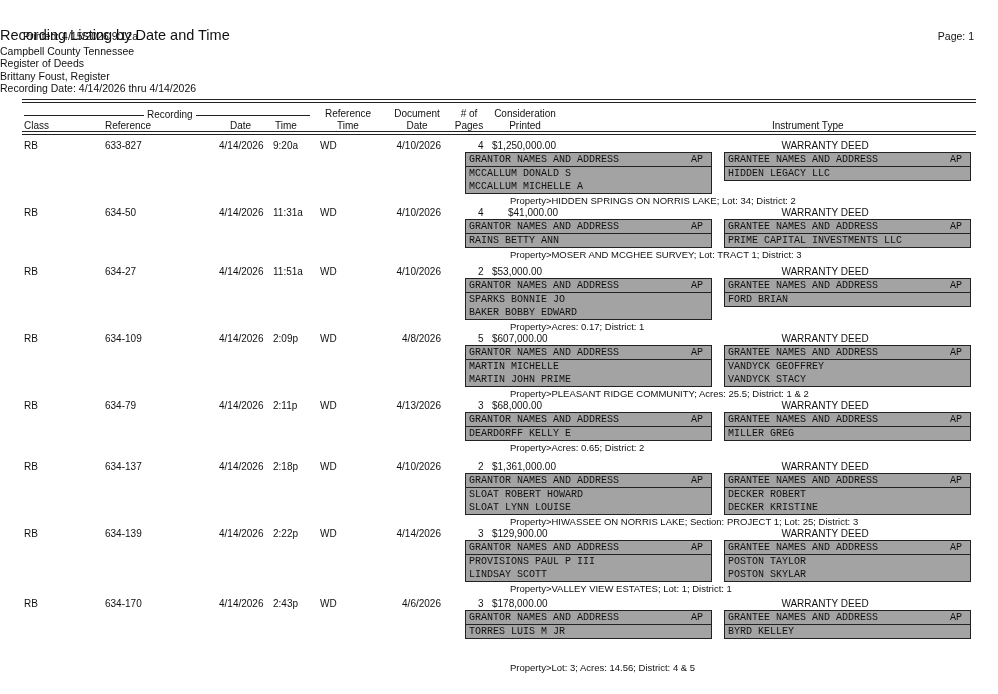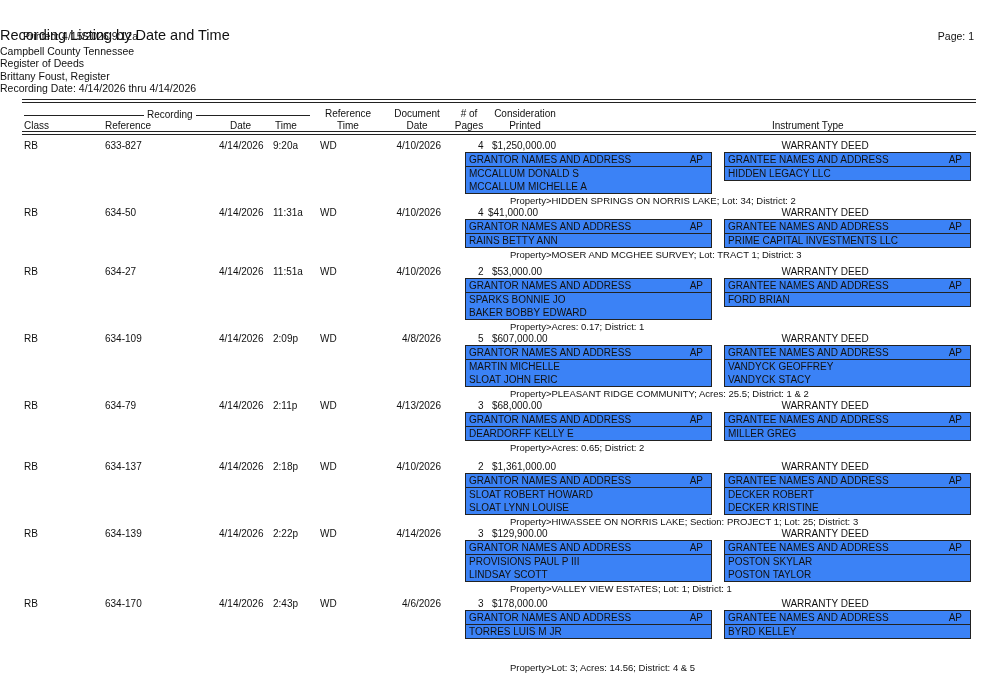--- a/index.html
+++ b/index.html
@@ -10,21 +10,21 @@
   .abs { position: absolute; white-space: nowrap; text-align: center; }
   .printed { left: 23px; top: 30px; font-size: 10.5px; }
   .pageno { right: 24px; top: 30px; font-size: 10.5px; }
   .hdr-center { left: 0; width: 802px; text-align: left; }
   .title { top: 27px; font-size: 14.5px; }
   .sub { font-size: 10.5px; }
   .rule { position: absolute; left: 22px; right: 22px; border-top: 1.5px solid #222; }
   .rule.thin { border-top: 1px solid #222; }
   .colhead { position: absolute; font-size: 10px; text-align: center; line-height: 12px; }
   .row-cell { position: absolute; font-size: 10px; }
-  .box { position: absolute; border: 1.4px solid #222; background: #3b82f6; }
+  .box { position: absolute; border: 1.4px solid #222; background: #a3a3a3; font-family: Liberation Mono, monospace; }
   .box .bh { border-bottom: 1.4px solid #222; height: 13px; line-height: 13px; padding: 0 3px; font-size: 10px; position: relative; }
   .box .bh .ap { position: absolute; right: 8px; top: 0; }
   .box .bn { line-height: 13px; padding: 0 3px; font-size: 10px; }
   .prop { position: absolute; font-size: 9.5px; }
   .instype { position: absolute; width: 250px; text-align: center; font-size: 10px; }
 </style>
 </head>
 <body>
 
 <div class="abs printed">Printed: 4/15/2026  9:12a</div>
@@ -101,21 +101,21 @@
     <div class="prop" style="left: 510px; top: 195px;">Property&gt;HIDDEN SPRINGS ON NORRIS LAKE; Lot: 34; District: 2</div>
   </div>
     <div class="record">
     <div class="row-cell" style="left: 24px; top: 207px; position: absolute;">RB</div>
     <div class="row-cell" style="left: 105px; top: 207px; position: absolute;">634-50</div>
     <div class="row-cell" style="left: 219px; top: 207px; position: absolute;">4/14/2026</div>
     <div class="row-cell" style="left: 273px; top: 207px; position: absolute;">11:31a</div>
     <div class="row-cell" style="left: 320px; top: 207px; position: absolute;">WD</div>
     <div class="row-cell" style="left: 393px; width: 48px; text-align: right; top: 207px; position: absolute;">4/10/2026</div>
     <div class="row-cell" style="left: 478px; top: 207px; position: absolute;">4</div>
-    <div class="row-cell" style="left: 488px; top: 207px; position: absolute; text-align: center;">$41,000.00</div>
+    <div class="row-cell" style="left: 508px; top: 207px; position: absolute; text-align: center;">$41,000.00</div>
     <div class="instype" style="left: 700px; top: 207px;">WARRANTY DEED</div>
     <div class="box grantor-box" style="left: 465px; width: 245px; top: 219px;">
       <div class="bh">
         <span>GRANTOR NAMES AND ADDRESS</span>
         <span class="ap">AP</span>
       </div>
       <div class="names">
           <div class="bn">RAINS BETTY ANN</div>
         </div>
     </div>
@@ -171,21 +171,21 @@
     <div class="row-cell" style="left: 478px; top: 333px; position: absolute;">5</div>
     <div class="row-cell" style="left: 492px; top: 333px; position: absolute;">$607,000.00</div>
     <div class="instype" style="left: 700px; top: 333px;">WARRANTY DEED</div>
     <div class="box grantor-box" style="left: 465px; width: 245px; top: 345px;">
       <div class="bh">
         <span>GRANTOR NAMES AND ADDRESS</span>
         <span class="ap">AP</span>
       </div>
       <div class="names">
           <div class="bn">MARTIN MICHELLE</div>
-          <div class="bn">SLOAT JOHN ERIC</div>
+          <div class="bn">MARTIN JOHN PRIME</div>
         </div>
     </div>
     <div class="box grantee-box" style="left: 724px; width: 245px; top: 345px;">
       <div class="bh">
         <span>GRANTEE NAMES AND ADDRESS</span>
         <span class="ap">AP</span>
       </div>
       <div class="names">
           <div class="bn">VANDYCK GEOFFREY</div>
           <div class="bn">VANDYCK STACY</div>
@@ -274,22 +274,22 @@
           <div class="bn">PROVISIONS PAUL P III</div>
           <div class="bn">LINDSAY SCOTT</div>
         </div>
     </div>
     <div class="box grantee-box" style="left: 724px; width: 245px; top: 540px;">
       <div class="bh">
         <span>GRANTEE NAMES AND ADDRESS</span>
         <span class="ap">AP</span>
       </div>
       <div class="names">
+          <div class="bn">POSTON TAYLOR</div>
           <div class="bn">POSTON SKYLAR</div>
-          <div class="bn">POSTON TAYLOR</div>
         </div>
     </div>
     <div class="prop" style="left: 510px; top: 583px;">Property&gt;VALLEY VIEW ESTATES; Lot: 1; District: 1</div>
   </div>
     <div class="record">
     <div class="row-cell" style="left: 24px; top: 598px; position: absolute;">RB</div>
     <div class="row-cell" style="left: 105px; top: 598px; position: absolute;">634-170</div>
     <div class="row-cell" style="left: 219px; top: 598px; position: absolute;">4/14/2026</div>
     <div class="row-cell" style="left: 273px; top: 598px; position: absolute;">2:43p</div>
     <div class="row-cell" style="left: 320px; top: 598px; position: absolute;">WD</div>

